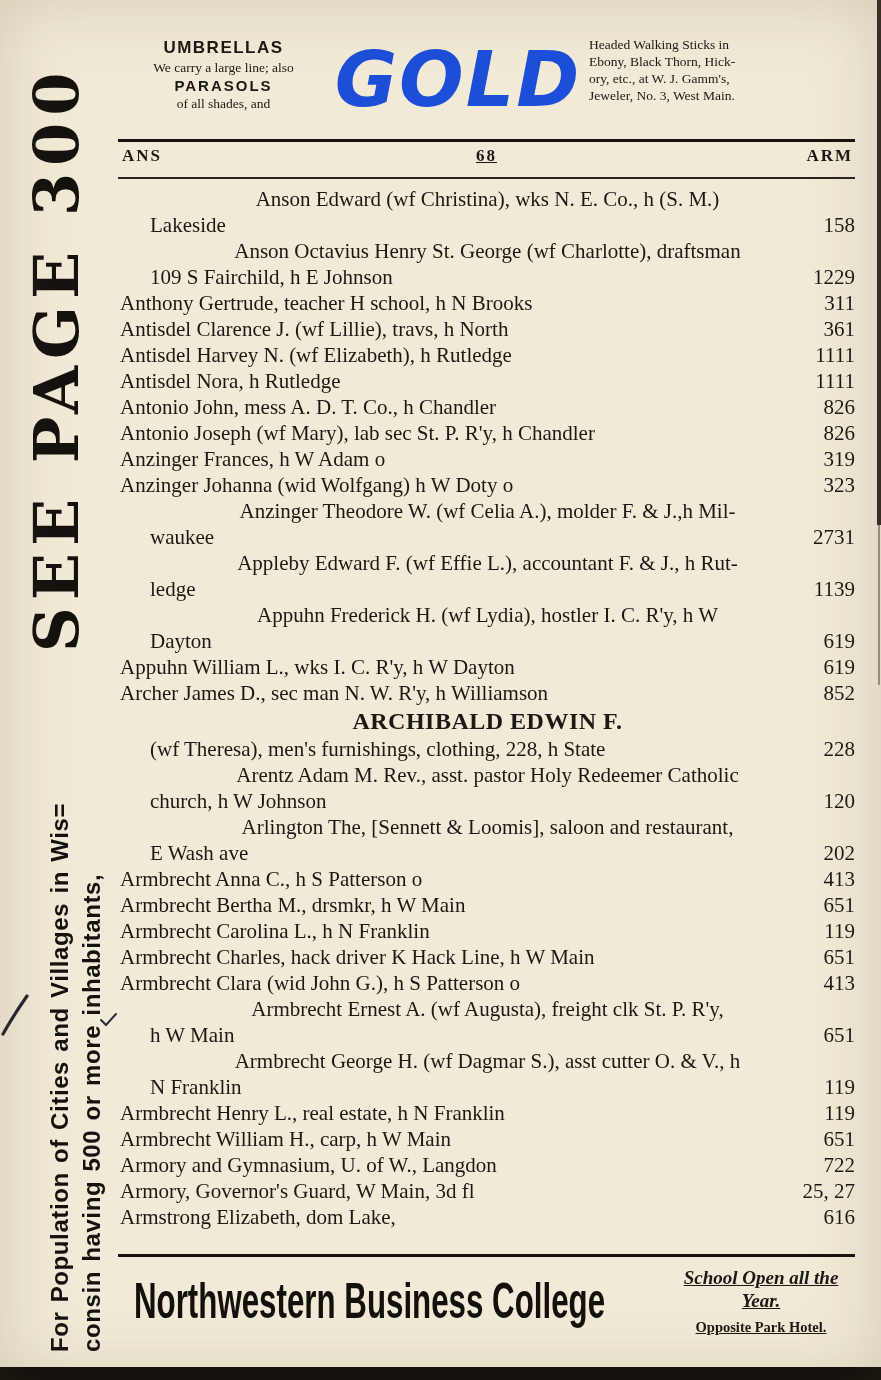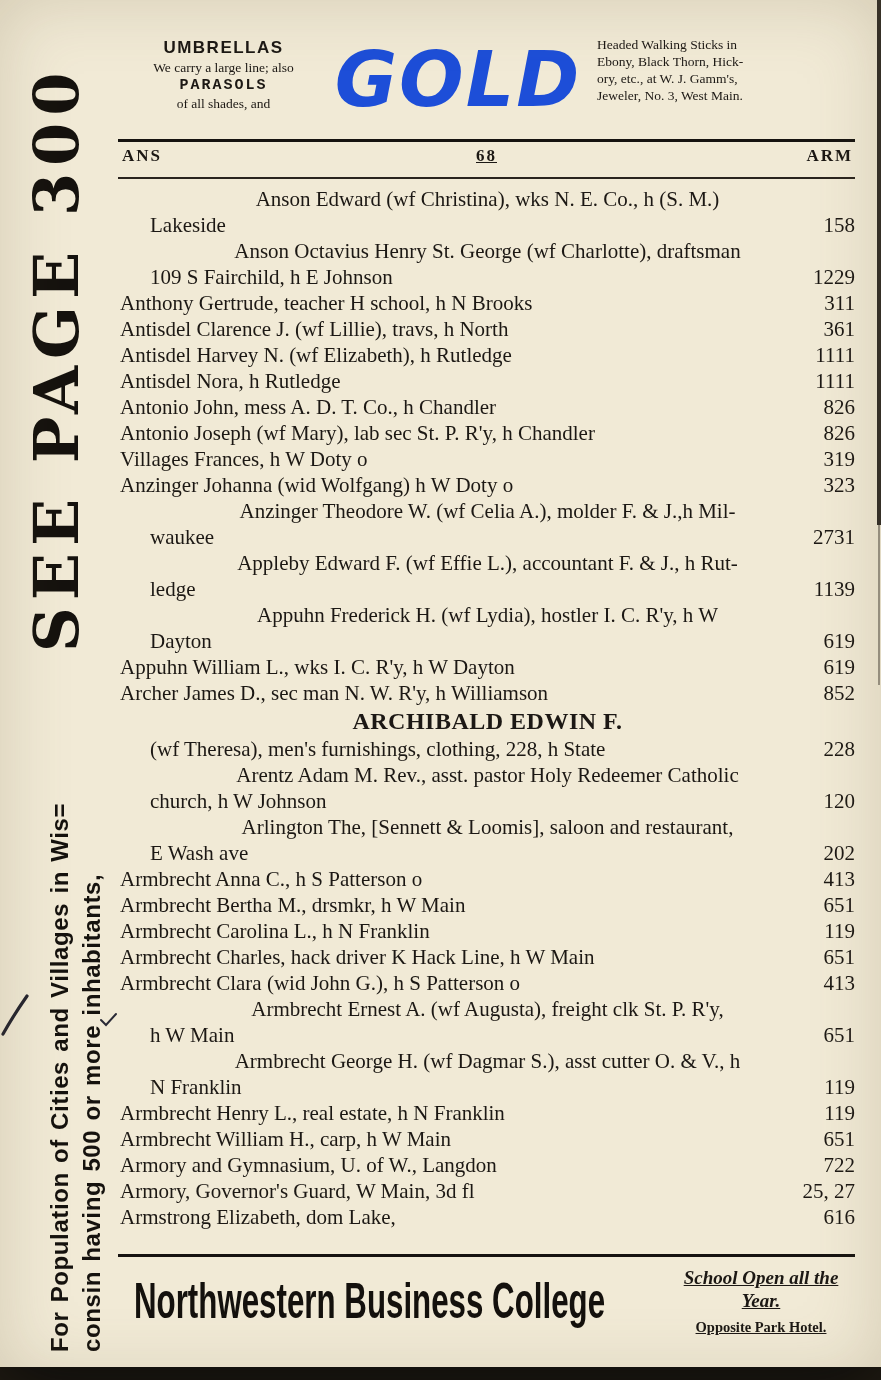--- a/index.html
+++ b/index.html
@@ -22,29 +22,29 @@
   .note{top:1352px;left:44px;}
   .note-line{
     font-family:"Liberation Sans",sans-serif;font-weight:bold;
     font-size:24px;line-height:32px;letter-spacing:.6px;word-spacing:2px;color:#15120e;
   }
 
   
   .ad-top{position:absolute;left:118px;top:30px;width:737px;height:104px;}
   .ad-top-left{position:absolute;left:8px;top:8px;width:195px;text-align:center;}
   .umb{font-family:"Liberation Sans",sans-serif;font-weight:bold;font-size:17px;letter-spacing:1.5px;}
-  .par{font-family:Liberation Mono, monospace;font-weight:bold;font-size:15px;letter-spacing:2px;margin-top:1px;}
+  .par{font-family:Liberation Sans, sans-serif;font-weight:bold;font-size:15px;letter-spacing:2px;margin-top:1px;}
   .adsm{font-size:13.5px;line-height:17px;margin-top:1px;}
   .gold-logo{
     position:absolute;left:208px;top:2px;width:264px;height:98px;
     text-align:center;line-height:96px;
     font-family:"DejaVu Sans",sans-serif;font-weight:bold;font-style:italic;
     font-size:76px;letter-spacing:2px;color:#1d4ed8;
   }
-  .ad-top-right{position:absolute;right:0;top:6px;width:258px;font-size:13.5px;line-height:17px;margin-left:28px;}
+  .ad-top-right{position:absolute;right:8px;top:6px;width:258px;font-size:13.5px;line-height:17px;margin-left:28px;}
 
   
   .rule{position:absolute;left:118px;width:737px;background:#161310;}
   .rule-1{top:139px;height:3px;}
   .rule-2{top:177px;height:1.5px;background:#2a241e;}
   .rule-3{top:1254px;height:3px;}
   .col-header{position:absolute;left:118px;top:146px;width:737px;height:26px;
     font-weight:bold;font-size:17px;letter-spacing:2px;}
   .ch-left{position:absolute;left:4px;top:0;}
   .ch-center{position:absolute;left:50%;transform:translateX(-50%);top:0;text-decoration:underline;}
@@ -159,21 +159,21 @@
         </div>
       </div>
       <div class="entry">
         <div class="entry-line">
           <span class="entry-text">Antonio Joseph (wf Mary), lab sec St. P. R'y, h Chandler</span>
           <span class="entry-num">826</span>
         </div>
       </div>
       <div class="entry">
         <div class="entry-line">
-          <span class="entry-text">Villages Frances, h W Doty o</span>
+          <span class="entry-text">Anzinger Frances, h W Adam o</span>
           <span class="entry-num">319</span>
         </div>
       </div>
       <div class="entry">
         <div class="entry-line">
           <span class="entry-text">Anzinger Johanna (wid Wolfgang) h W Doty o</span>
           <span class="entry-num">323</span>
         </div>
       </div>
       <div class="entry">

